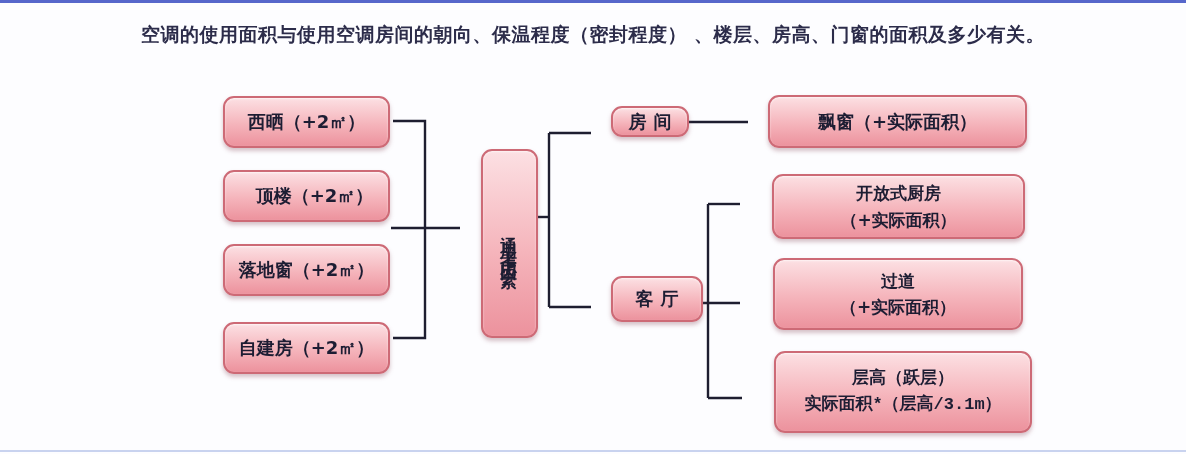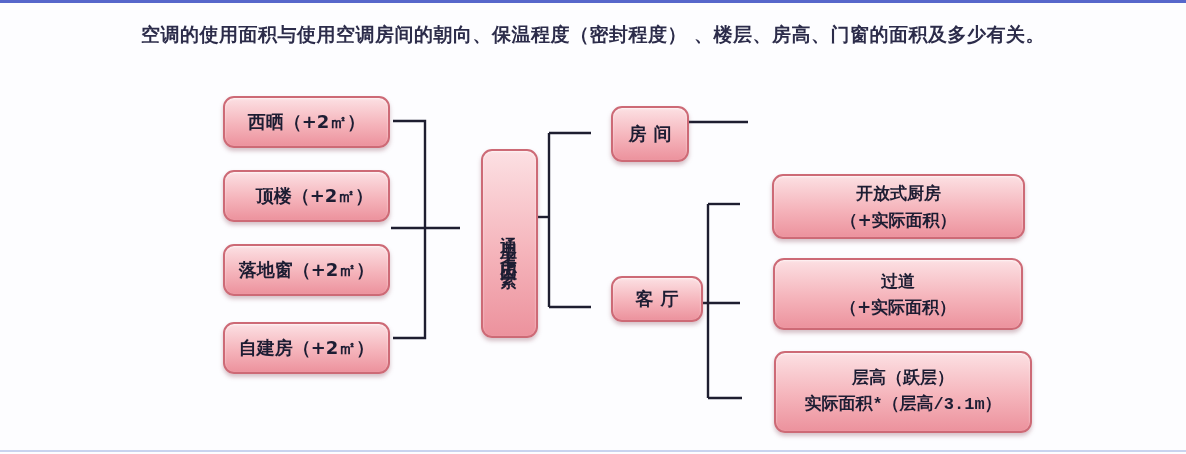--- a/index.html
+++ b/index.html
@@ -34,21 +34,21 @@
   .vertical-label{
     writing-mode:vertical-rl;text-orientation:upright;
     font-size:17px;letter-spacing:7px;font-weight:700;
   }
   
   .n-xishai{left:203px;top:96px;width:167px;height:52px;}
   .n-dinglou{left:203px;top:170px;width:167px;height:52px;padding-left:16px;}
   .n-luodichuang{left:203px;top:244px;width:167px;height:52px;}
   .n-zijianfang{left:203px;top:322px;width:167px;height:52px;}
   .n-center{left:461px;top:149px;width:57px;height:189px;}
-  .n-fangjian{left:591px;top:106px;width:78px;height:56px;}
+  .n-fangjian{left:591px;top:106px;width:78px;height:31px;}
   .n-keting{left:591px;top:276px;width:92px;height:46px;}
   .n-piaochuang{left:748px;top:95px;width:259px;height:53px;}
   .n-kitchen{left:752px;top:174px;width:253px;height:65px;}
   .n-guodao{left:753px;top:258px;width:250px;height:72px;}
   .n-cenggao{left:754px;top:351px;width:258px;height:82px;font-family:Liberation Mono, monospace;}
 </style>
 </head>
 <body>
 
 <div class="stage">
@@ -88,20 +88,23 @@
     <span class="vertical-label">通用考虑因素</span>
   </div>
 
   <div class="node n-fangjian">
     <span class="branch-label">房间</span>
   </div>
   <div class="node n-keting">
     <span class="branch-label">客厅</span>
   </div>
 
+  <div class="node n-piaochuang">
+    <span>飘窗（+实际面积）</span>
+  </div>
 
   <div class="node two-line n-kitchen">
     <span>开放式厨房</span>
     <span>（+实际面积）</span>
   </div>
   <div class="node two-line n-guodao">
     <span>过道</span>
     <span>（+实际面积）</span>
   </div>
   <div class="node two-line n-cenggao">

